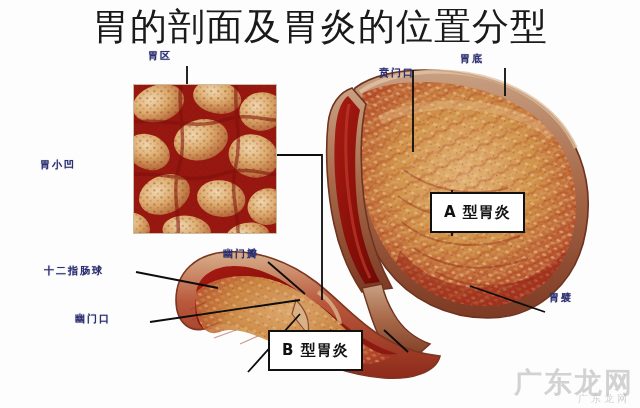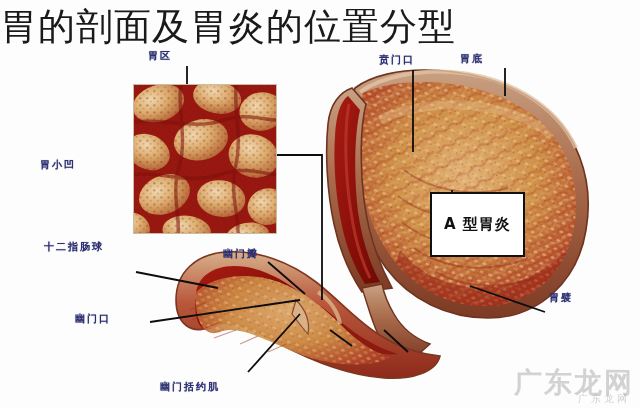--- a/index.html
+++ b/index.html
@@ -11,20 +11,21 @@
     position:relative;
     width:640px;height:408px;
     background:#fdfdfd;
     overflow:hidden;
   }
 
   
   .title{
     position:absolute;
     left:0;top:2px;width:640px;
+    text-align:center;
     font-size:37px;
     letter-spacing:1px;
     color:#1a1a1a;
     font-family:"DejaVu Sans","Liberation Sans",sans-serif;
     white-space:nowrap;
   }
 
   
   .lbl{
     position:absolute;
@@ -39,21 +40,21 @@
 
   
   .boxlbl{
     position:absolute;
     background:#ffffff;
     border:2px solid #111;
     color:#111;
     font-size:15px;
     font-weight:bold;
     letter-spacing:1px;
-    padding:21px 12px;
+    padding:9px 12px;
     white-space:nowrap;
     font-family:"DejaVu Sans","Liberation Sans",sans-serif;
   }
 
   
   .inset{
     position:absolute;
     left:133px;top:84px;width:142px;height:148px;
     border:1px solid #c9bda8;
     overflow:hidden;
@@ -307,33 +308,33 @@
         <path d="M58 0 C50 30 64 60 54 92 C46 120 58 146 52 166"></path>
         <path d="M112 0 C106 32 118 58 110 92 C104 122 116 144 112 166"></path>
       </g>
     </svg>
   </div>
 
   <div class="lbl" style="left:148px;top:49px;">胃区</div>
 
   <div class="lbl" style="left:40px;top:158px;">胃小凹</div>
 
-  <div class="lbl" style="left:379px;top:53px;">贲门口</div>
+  <div class="lbl" style="left:379px;top:66px;">贲门口</div>
 
   <div class="lbl" style="left:460px;top:52px;">胃底</div>
 
-  <div class="lbl" style="left:44px;top:240px;">十二指肠球</div>
+  <div class="lbl" style="left:44px;top:264px;">十二指肠球</div>
 
   <div class="lbl" style="left:223px;top:247px;">幽门瓣</div>
 
   <div class="lbl" style="left:75px;top:312px;">幽门口</div>
 
-  <div class="lbl" style="left:160px;top:380px;">幽门括约肌</div>
 
   <div class="lbl" style="left:549px;top:291px;">胃襞</div>
 
   <div class="boxlbl" style="left:430px;top:192px;">A 型胃炎</div>
 
+  <div class="boxlbl" style="left:268px;top:330px;">B 型胃炎</div>
 
   <div class="wm">广东龙网</div>
   <div class="wm-sub">广东龙网</div>
 
 </div>
 
 </body></html>

